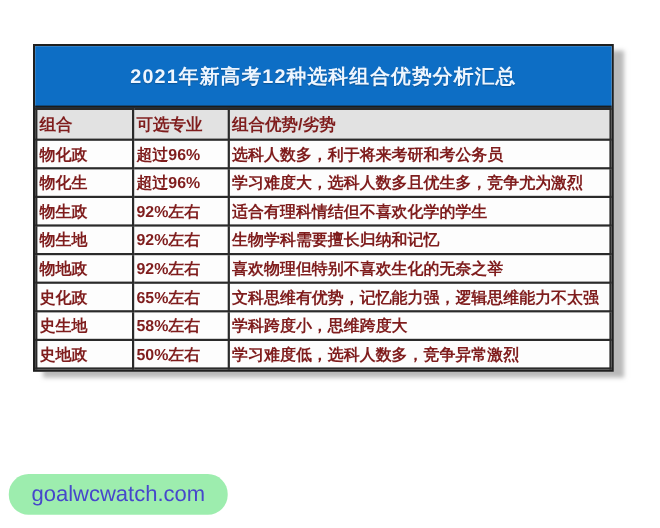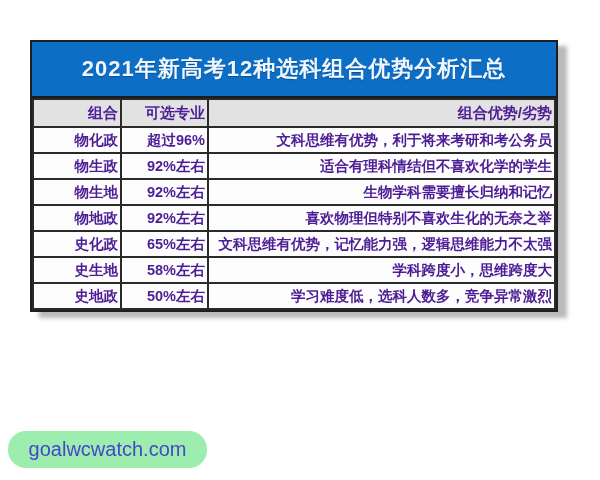--- a/index.html
+++ b/index.html
@@ -27,37 +27,37 @@
   .title-bar {
     height: 54px;
     background: #0d6ec5;
     border-bottom: 2px solid #1b1b1b;
     display: flex;
     align-items: center;
     justify-content: center;
   }
   .title-bar .title {
     color: #eef6ff;
-    font-size: 22px;
+    font-size: 18px;
     font-weight: bold;
     letter-spacing: 1px;
     text-shadow: 0 1px 1px rgba(0,0,0,0.25);
   }
   table.combo-table {
     width: 100%;
     border-collapse: collapse;
     table-layout: fixed;
   }
   table.combo-table th,
   table.combo-table td {
     border: 2px solid #2a2a2a;
-    text-align: right;
+    text-align: left;
     vertical-align: middle;
     font-weight: bold;
-    color: #4c1d95;
+    color: #7f1d1d;
     padding: 0 2px;
     overflow: hidden;
     white-space: nowrap;
   }
   table.combo-table th {
     background: #e2e2e2;
     height: 26px;
     font-size: 15px;
   }
   table.combo-table td {
@@ -108,21 +108,26 @@
         <tr>
             <th>组合</th>
             <th>可选专业</th>
             <th>组合优势/劣势</th>
           </tr>
       </thead>
       <tbody>
           <tr>
             <td>物化政</td>
             <td>超过96%</td>
-            <td>文科思维有优势，利于将来考研和考公务员</td>
+            <td>选科人数多，利于将来考研和考公务员</td>
+          </tr>
+          <tr>
+            <td>物化生</td>
+            <td>超过96%</td>
+            <td>学习难度大，选科人数多且优生多，竞争尤为激烈</td>
           </tr>
           <tr>
             <td>物生政</td>
             <td>92%左右</td>
             <td>适合有理科情结但不喜欢化学的学生</td>
           </tr>
           <tr>
             <td>物生地</td>
             <td>92%左右</td>
             <td>生物学科需要擅长归纳和记忆</td>

